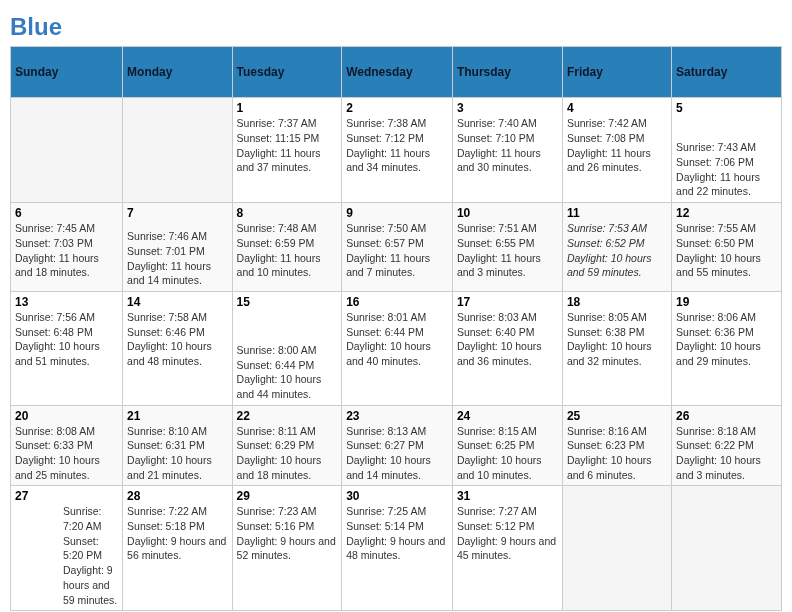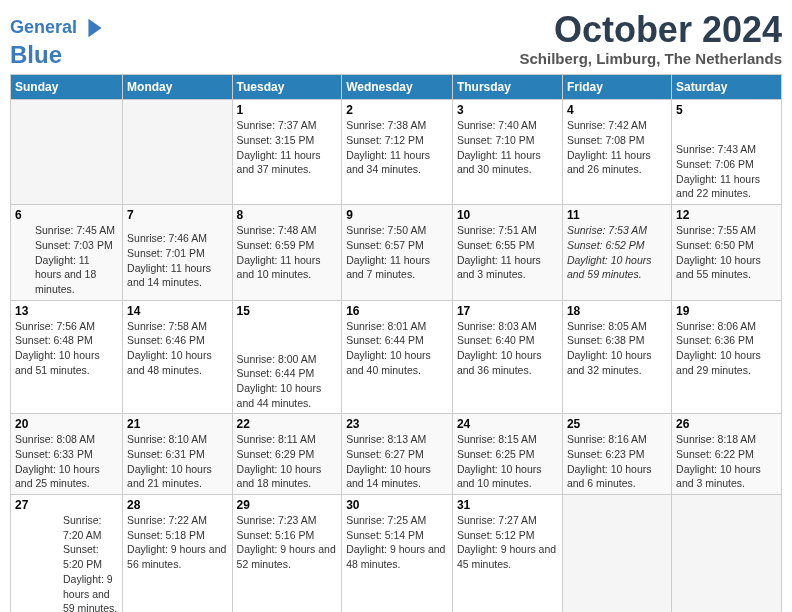--- a/index.html
+++ b/index.html
@@ -49,22 +49,22 @@
       color: #555;
       font-weight: 600;
     }
     table {
       width: 100%;
       border-collapse: collapse;
       font-size: 11px;
     }
     thead tr th {
       background-color: #2980b9;
-      color: #ffffff;
-      padding: 5px 4px;
+      color: #0f172a;
+      padding: 18px 4px;
       text-align: left;
       font-size: 12px;
       font-weight: bold;
       border: 1px solid #ccc;
     }
     tbody tr td {
       border: 1px solid #ccc;
       padding: 3px 4px;
       vertical-align: top;
       width: 113px;
@@ -88,32 +88,22 @@
     .empty-cell {
       background: #f5f5f5 !important;
     }
   </style>
 </head>
 <body>
 
 <div class="header">
   <div class="logo">
     <div>
-      <div style="display:flex;align-items:center;">
-        <span class="logo-text"><span>General</span></span>
-        <svg class="logo-icon" viewBox="0 0 30 30">
-          <polygon points="8,5 22,15 8,25" fill="#3a7abf"></polygon>
-        </svg>
-      </div>
       <div class="logo-text" style="color:#3a7abf;font-size:24px;">Blue</div>
     </div>
-  </div>
-  <div class="title-section">
-    <div class="month-year">October 2024</div>
-    <div class="location">Schilberg, Limburg, The Netherlands</div>
   </div>
 </div>
 
 <table>
   <thead>
     <tr>
     <th>Sunday</th>
         <th>Monday</th>
         <th>Tuesday</th>
         <th>Wednesday</th>
@@ -122,21 +112,21 @@
         <th>Saturday</th>
       </tr>
   </thead>
   <tbody id="calendar-body">
   <tr>
         <td class="empty-cell"></td>
         <td class="empty-cell"></td>
         <td>
           <span class="day-number">1</span>
           <div class="day-info" style="white-space: pre-line;">Sunrise: 7:37 AM
-Sunset: 3:15 PM
+Sunset: 11:15 PM
 Daylight: 11 hours and 37 minutes.</div>
         </td>
         <td>
           <span class="day-number">2</span>
           <div class="day-info" style="white-space: pre-line;">Sunrise: 7:38 AM
 Sunset: 7:12 PM
 Daylight: 11 hours and 34 minutes.</div>
         </td>
         <td>
           <span class="day-number">3</span>
@@ -153,21 +143,21 @@
         <td>
           <span class="day-number">5</span>
           <div class="day-info" style="white-space: pre-line; margin-top: 25px;">Sunrise: 7:43 AM
 Sunset: 7:06 PM
 Daylight: 11 hours and 22 minutes.</div>
         </td>
       </tr>
       <tr>
         <td>
           <span class="day-number">6</span>
-          <div class="day-info" style="white-space: pre-line; margin-left: 20px;">Sunrise: 7:45 AM
+          <div class="day-info" style="white-space: pre-line;">Sunrise: 7:45 AM
 Sunset: 7:03 PM
 Daylight: 11 hours and 18 minutes.</div>
         </td>
         <td>
           <span class="day-number">7</span>
           <div class="day-info" style="white-space: pre-line; margin-top: 9px;">Sunrise: 7:46 AM
 Sunset: 7:01 PM
 Daylight: 11 hours and 14 minutes.</div>
         </td>
         <td>

